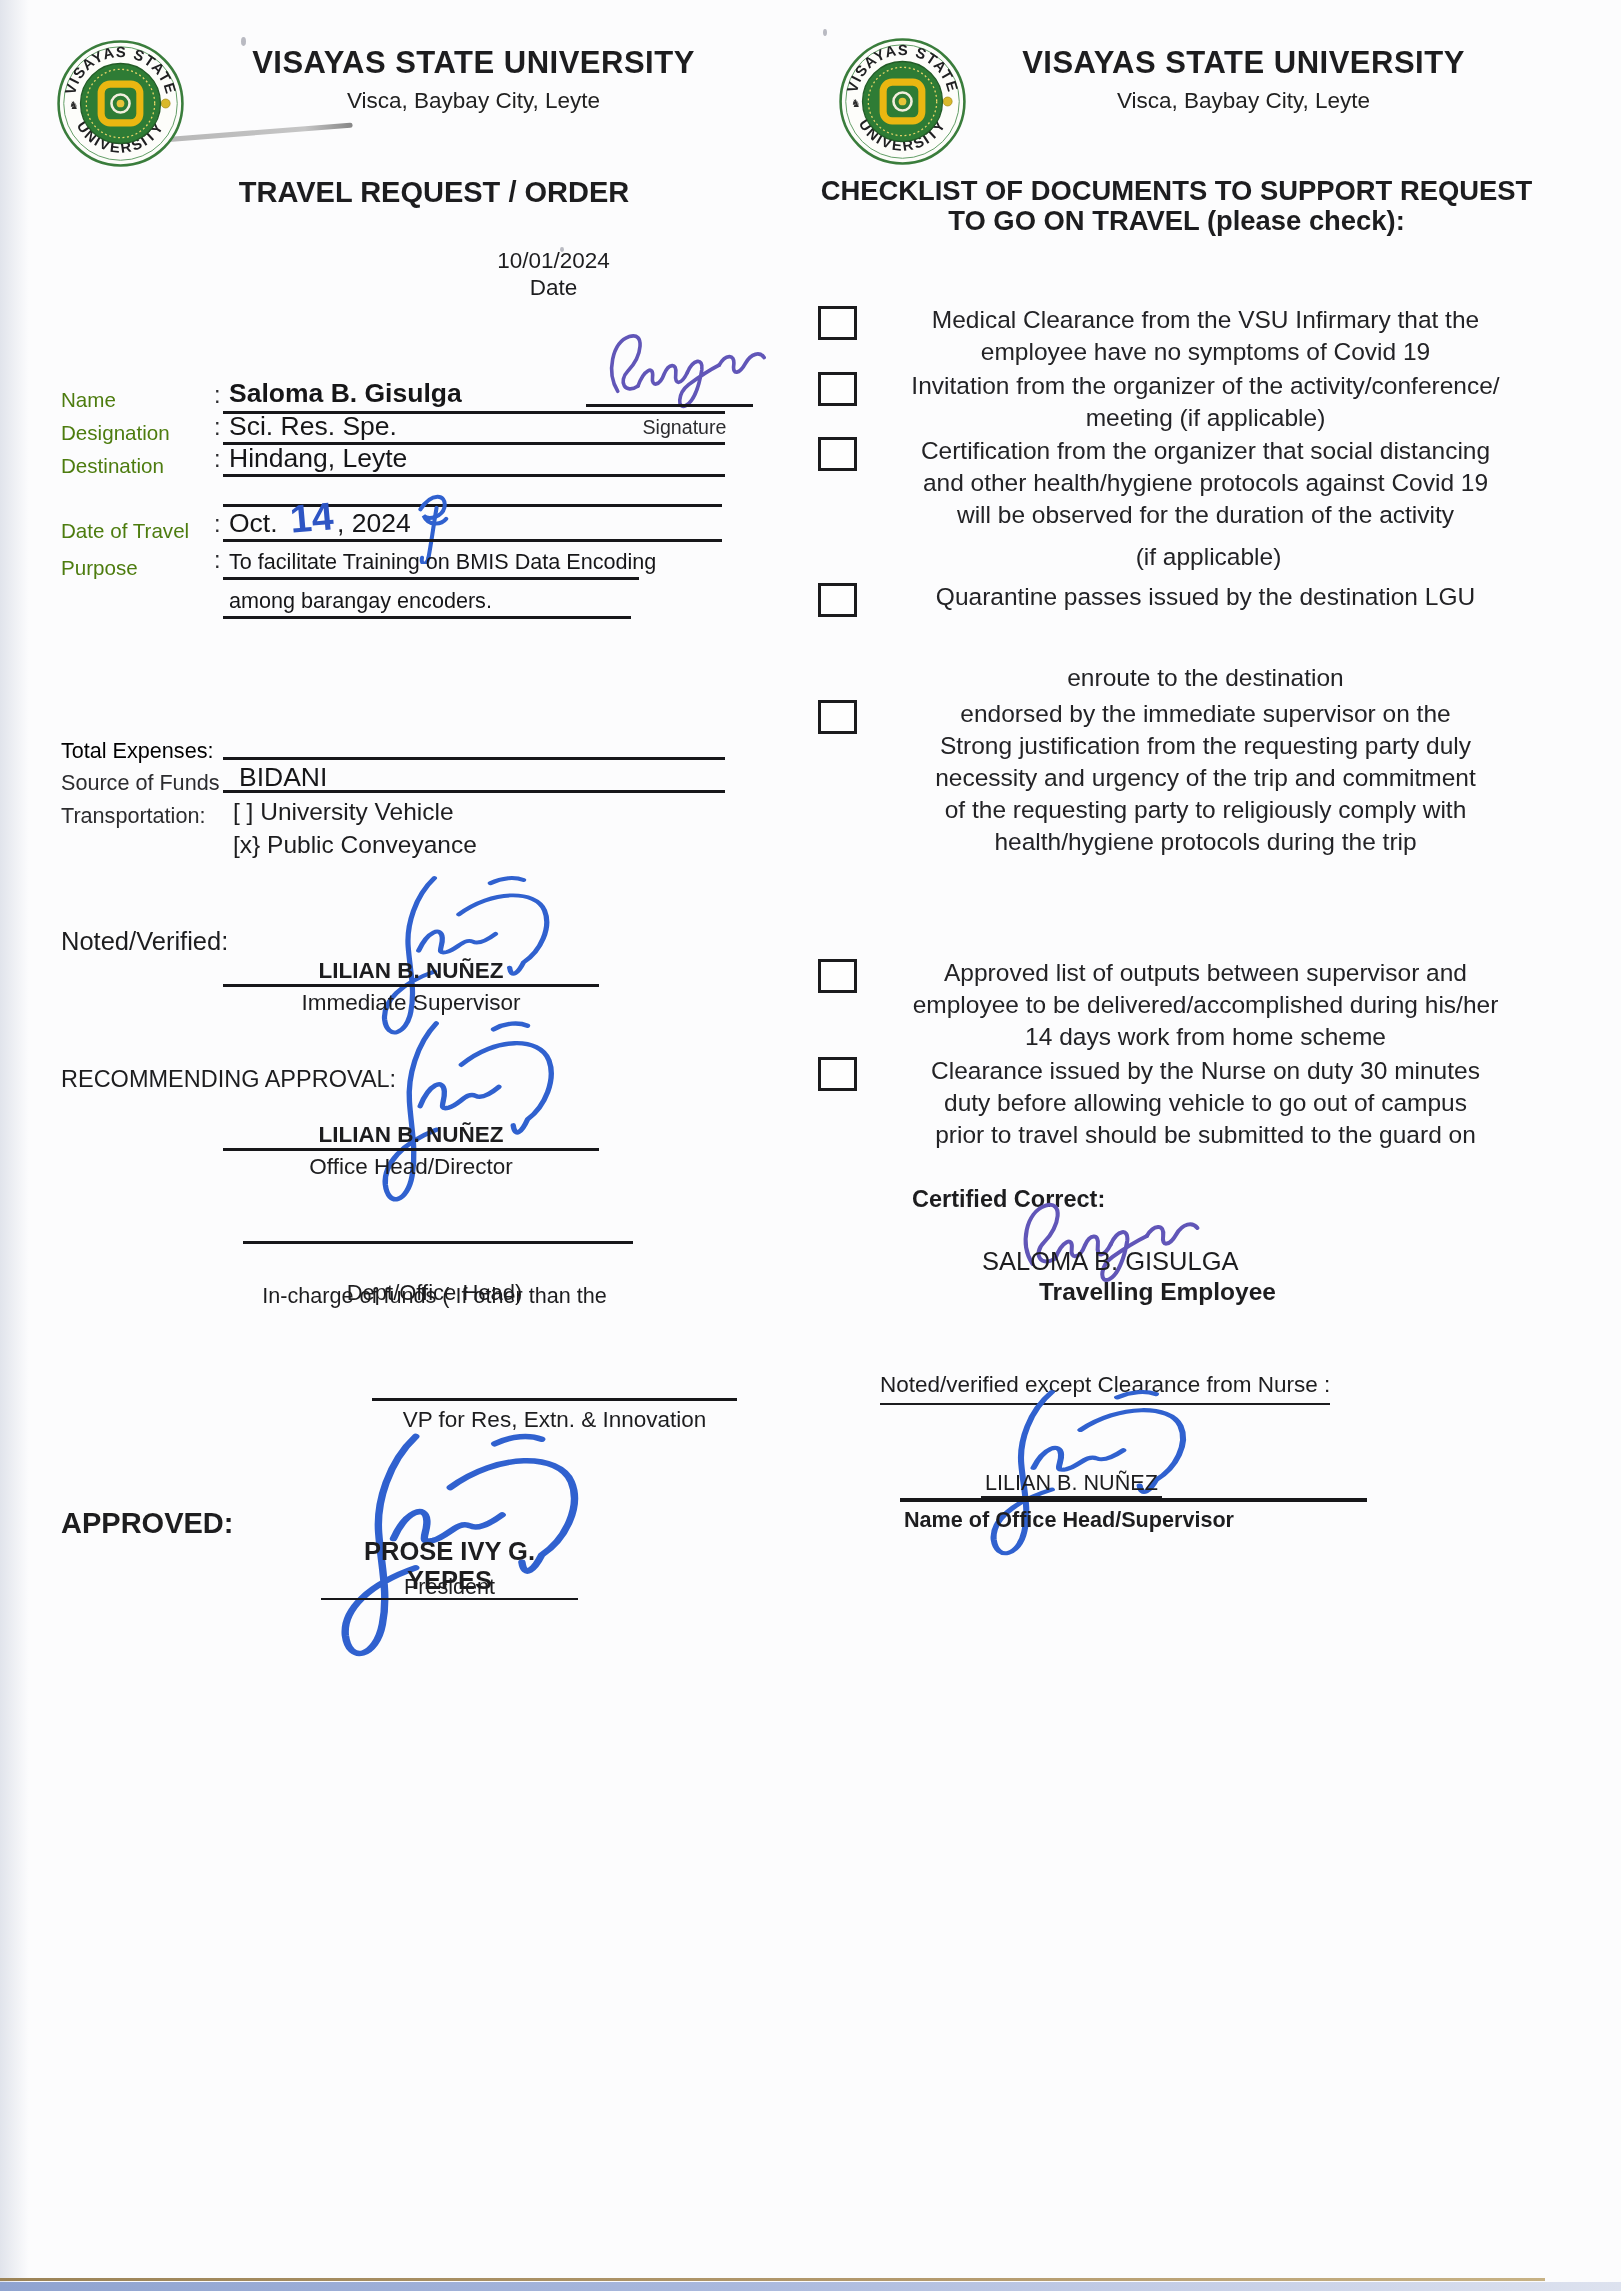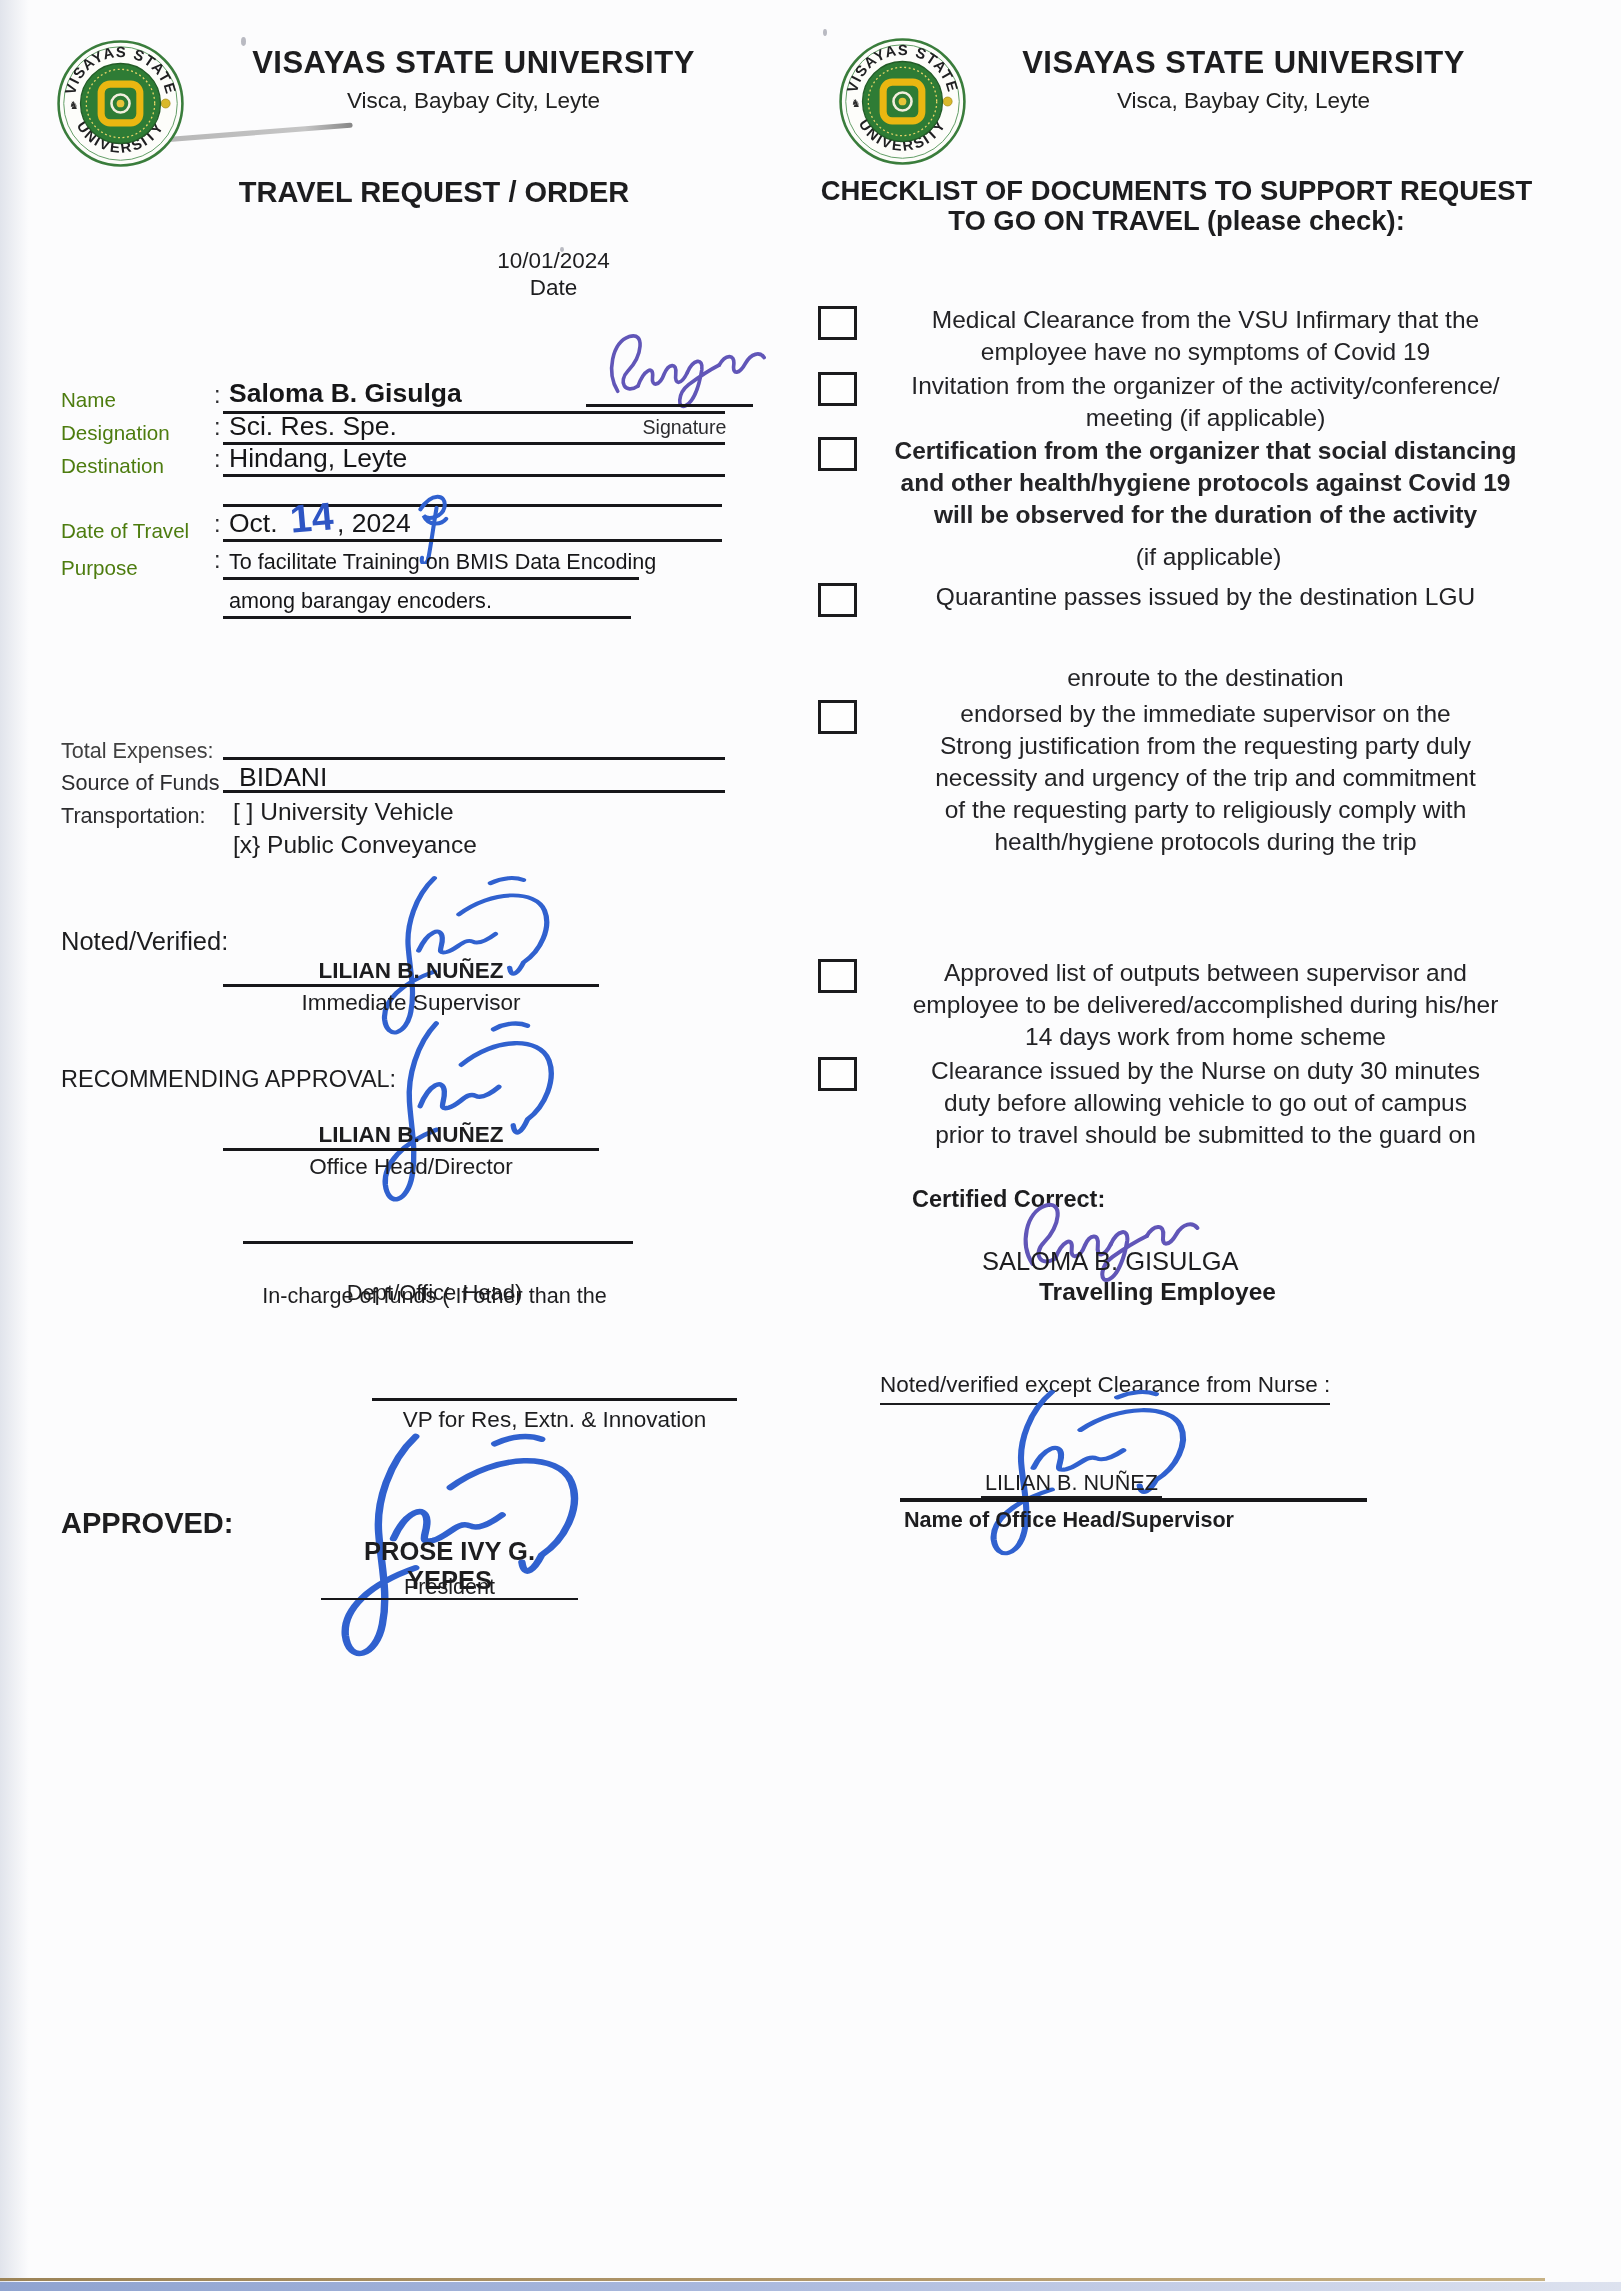--- a/index.html
+++ b/index.html
@@ -119,21 +119,21 @@
     </svg>
   <div class="rule" style="left:223px;top:539px;width:499px;"></div>
 
   <div class="abs lbl" style="left:61px;top:556px;">Purpose</div>
   <div class="abs colon" style="left:214px;top:547px;">:</div>
   <div class="abs" style="left:229px;top:549px;font-size:21.6px;color:#161618;">To facilitate Training on BMIS Data Encoding</div>
   <div class="rule" style="left:223px;top:577px;width:416px;"></div>
   <div class="abs" style="left:229px;top:588px;font-size:21.6px;color:#161618;">among barangay encoders.</div>
   <div class="rule" style="left:223px;top:616px;width:408px;"></div>
 
-  <div class="abs" style="left:61px;top:738px;font-size:21.6px;color:#404040;">Total Expenses:</div>
+  <div class="abs" style="left:61px;top:738px;font-size:21.6px;color:#000000;">Total Expenses:</div>
   <div class="rule" style="left:223px;top:757px;width:502px;"></div>
 
   <div class="abs" style="left:61px;top:770px;font-size:21.6px;color:#2c2c2f;">Source of Funds</div>
   <div class="abs val" style="left:239px;top:762px;">BIDANI</div>
   <div class="rule" style="left:223px;top:790px;width:502px;"></div>
 
   <div class="abs" style="left:61px;top:803px;font-size:21.6px;color:#2c2c2f;">Transportation:</div>
   <div class="abs" style="left:233px;top:798px;font-size:24.5px;">[ ] University Vehicle</div>
   <div class="abs" style="left:233px;top:831px;font-size:24.5px;">[x} Public Conveyance</div>
 
@@ -202,21 +202,21 @@
   </div>
 
   <div class="chk-item" style="top:370px;">
     <span class="cbox"></span>
     <div class="chk-lines">
       <div>Invitation from the organizer of the activity/conference/</div>
       <div>meeting (if applicable)</div>
     </div>
   </div>
 
-  <div class="chk-item" style="top:435px;font-weight:bold;">
+  <div class="chk-item" style="top:435px;">
     <span class="cbox"></span>
     <div class="chk-lines">
       <div>Certification from the organizer that social distancing</div>
       <div>and other health/hygiene protocols against Covid 19</div>
       <div>will be observed for the duration of the activity</div>
     </div>
   </div>
 
   <div class="chk-item" style="top:541px;">
     <div class="chk-lines" style="margin-left:51px;">

